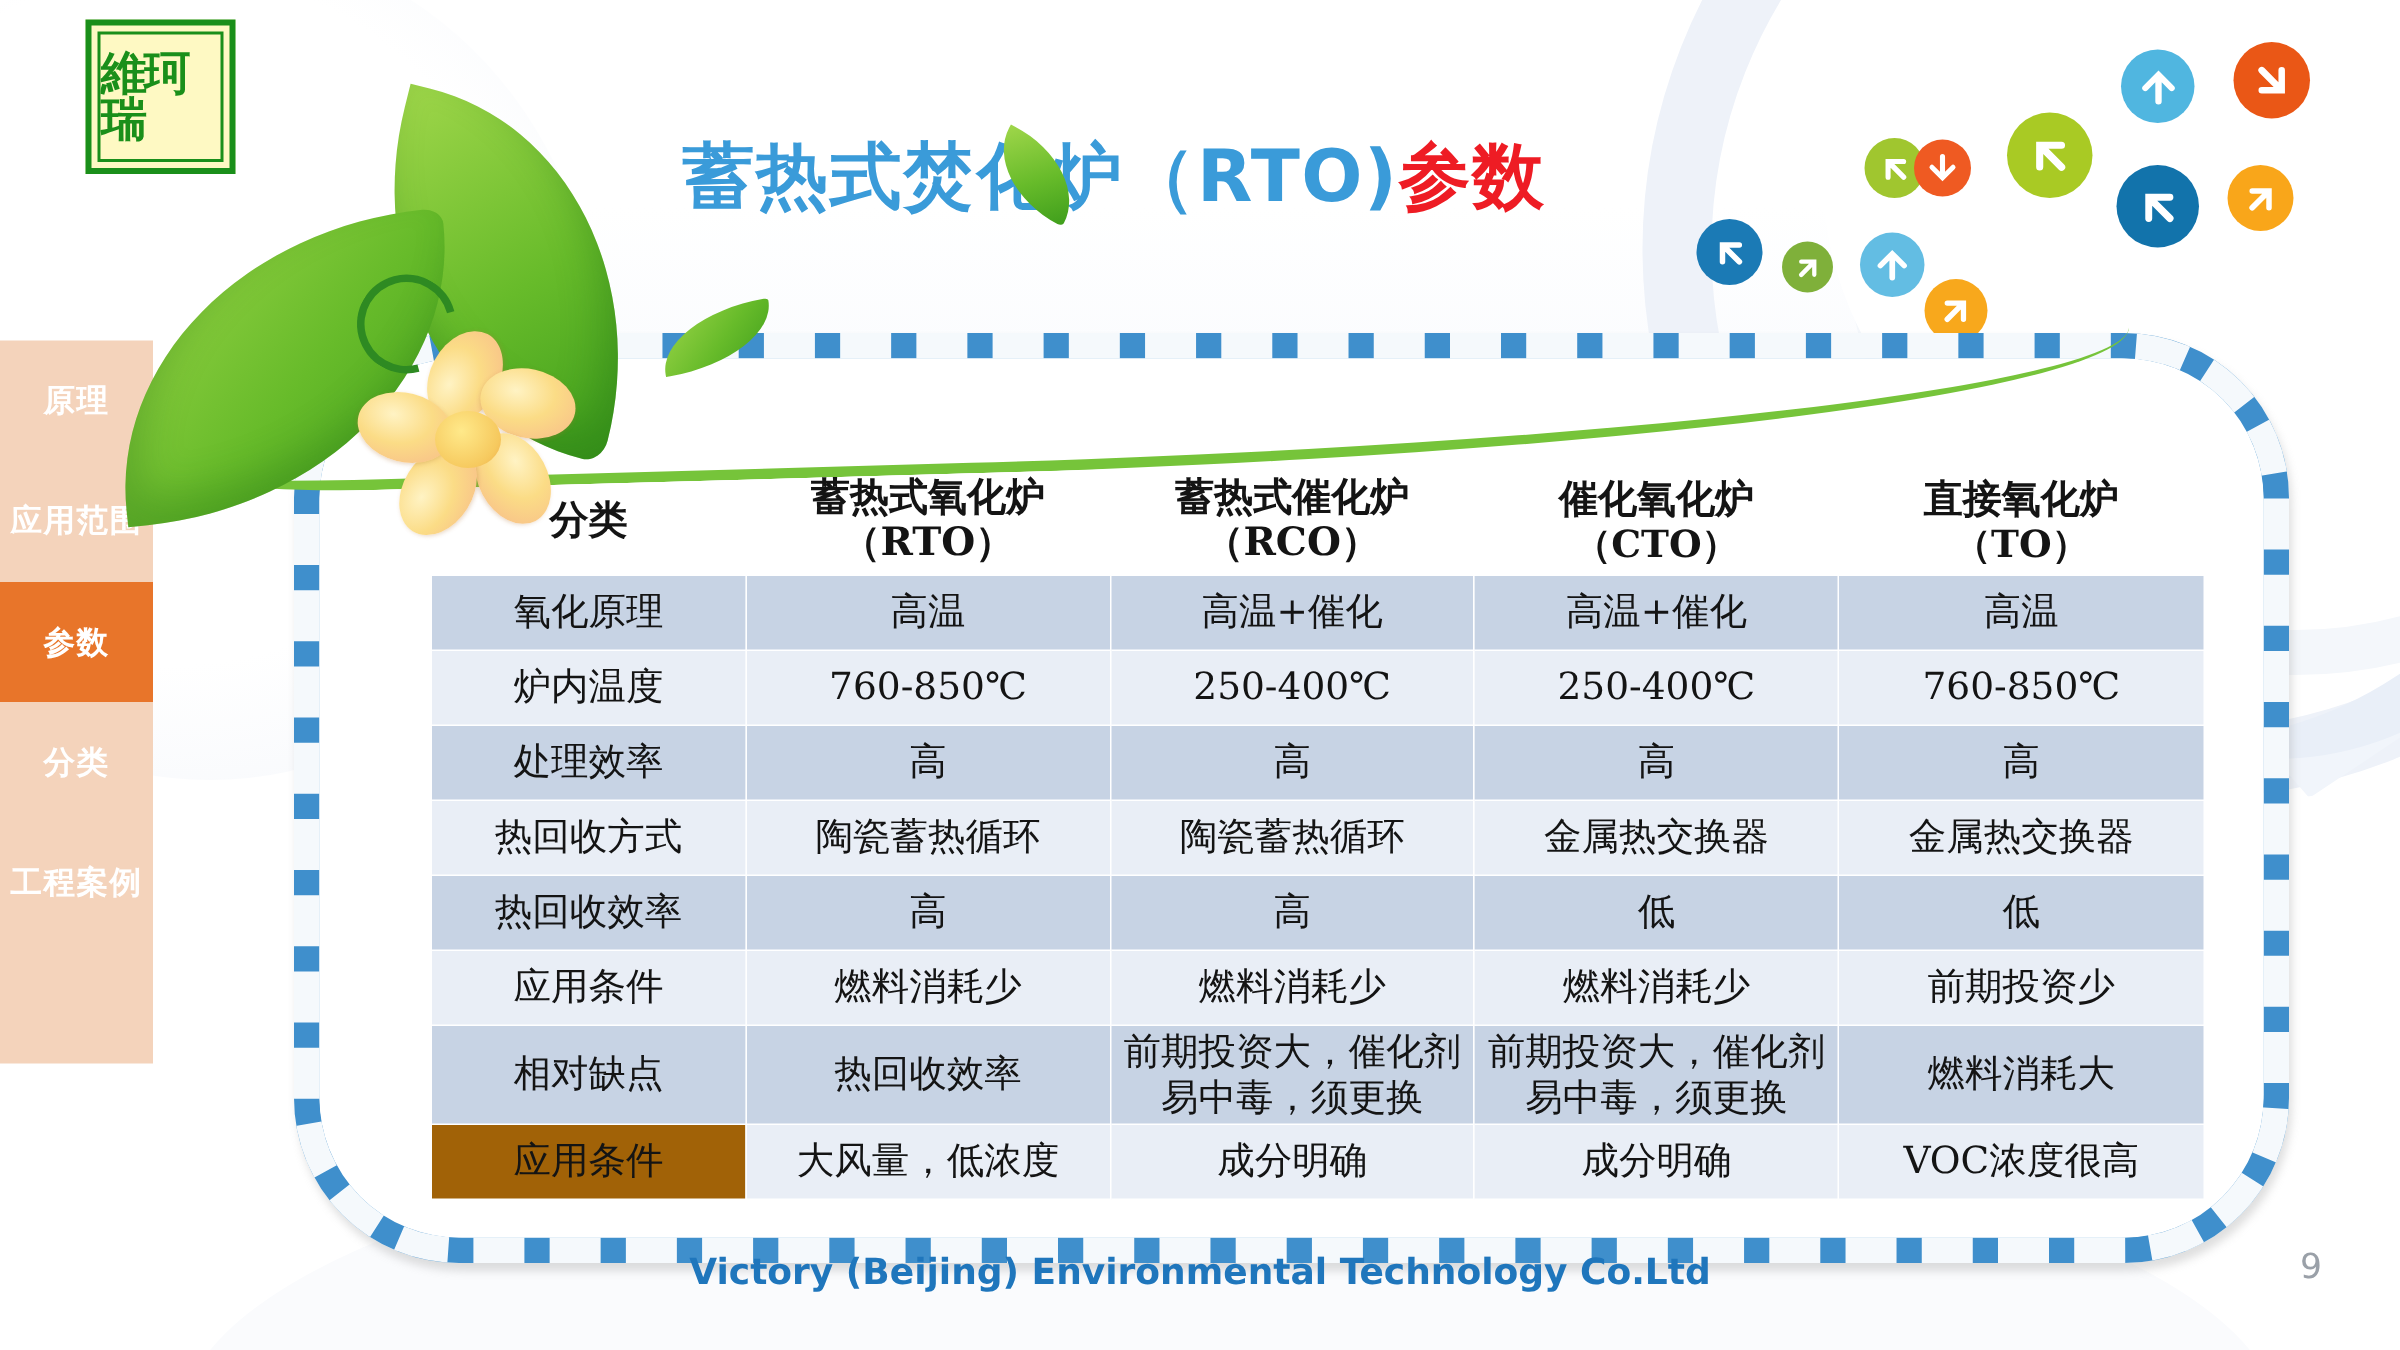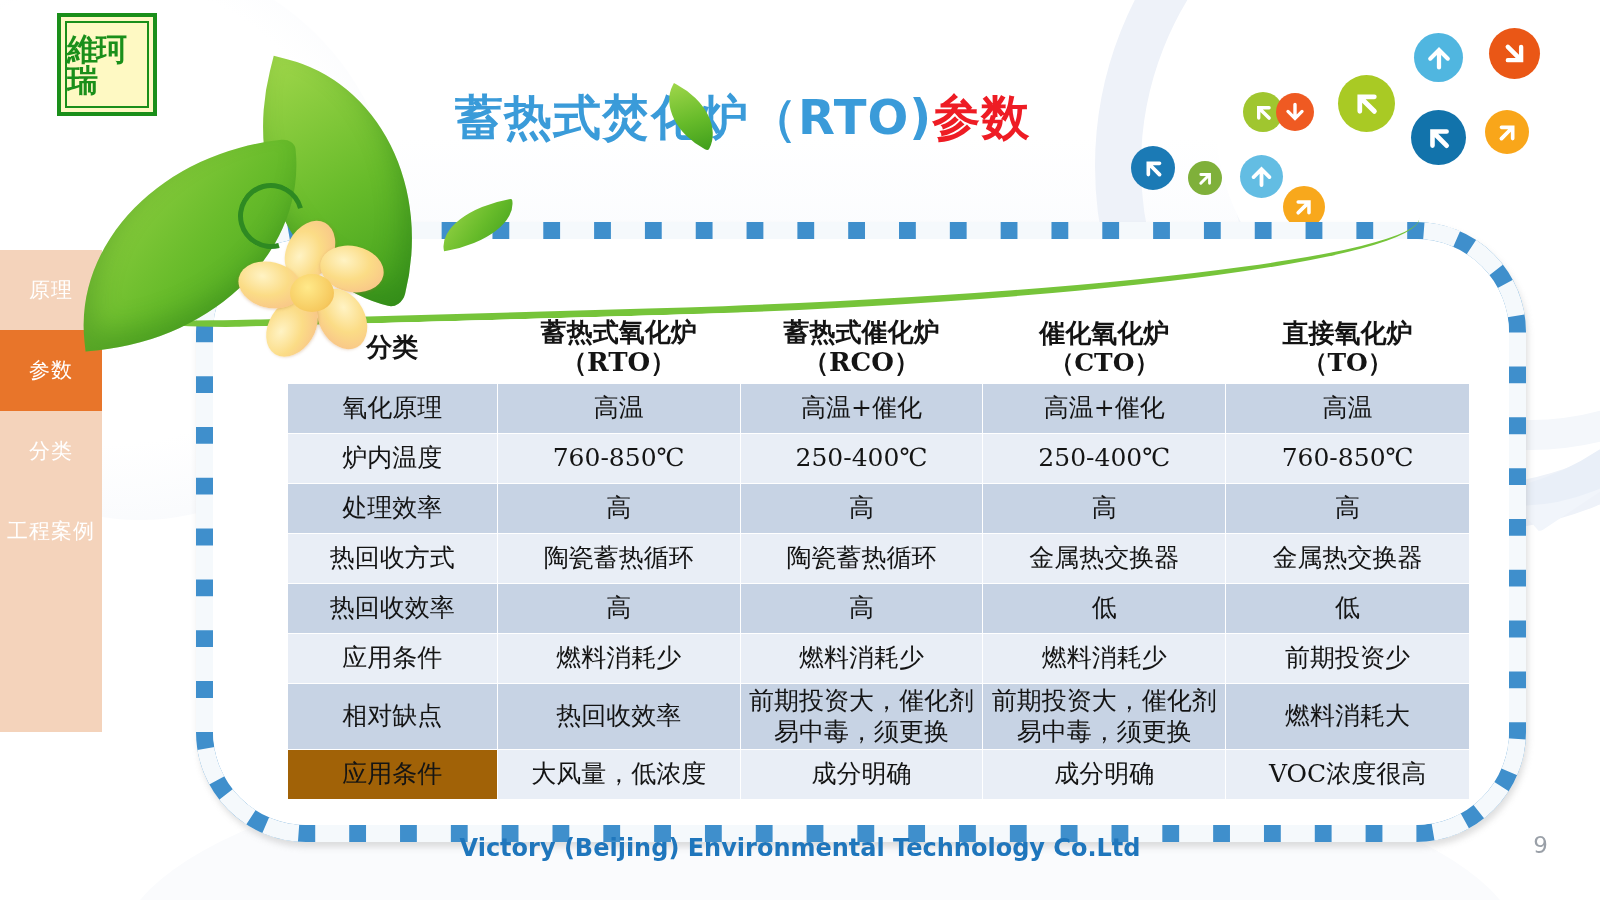--- a/index.html
+++ b/index.html
@@ -79,23 +79,24 @@
     color: #1a8f1a;
     font-size: 31px;
     letter-spacing: -2px;
     line-height: 1.0;
     font-weight: 700;
     overflow: hidden;
   }
 
   
   .sidebar {
-    position: absolute; left: 0; top: 250px;
+    position: absolute; left: 0; top: 227px;
     width: 102px; height: 482px;
     background: #f4d3bb;
+    font-weight: bold;
   }
   .side-item {
     width: 100%; height: 80.3px;
     display: flex; align-items: center; justify-content: center;
     color: #ffffff;
     font-size: 21px;
     letter-spacing: 1px;
     box-sizing: border-box;
   }
   .side-item.active { background: #e8752a; }
@@ -283,20 +284,21 @@
   <div class="swoosh2"></div>
   <div class="white-disc"></div>
   <div class="bg-bottom-wash"></div>
 
   <div class="logo">
     <div class="logo-inner">維珂瑞</div>
   </div>
 
   <div class="sidebar" style="background: rgb(244, 211, 187);">
     <div class="side-item">原理</div>
+    <div class="side-item">应用范围</div>
     <div class="side-item active" style="background: rgb(232, 117, 42);">参数</div>
     <div class="side-item">分类</div>
     <div class="side-item">工程案例</div>
   </div>
 
   <div class="title">
     <span class="blue" style="color: rgb(58, 155, 217);">蓄热式焚化炉（RTO)</span><span class="red" style="color: rgb(238, 28, 36);">参数</span>
   </div>
 
   <div id="arrow-layer">

